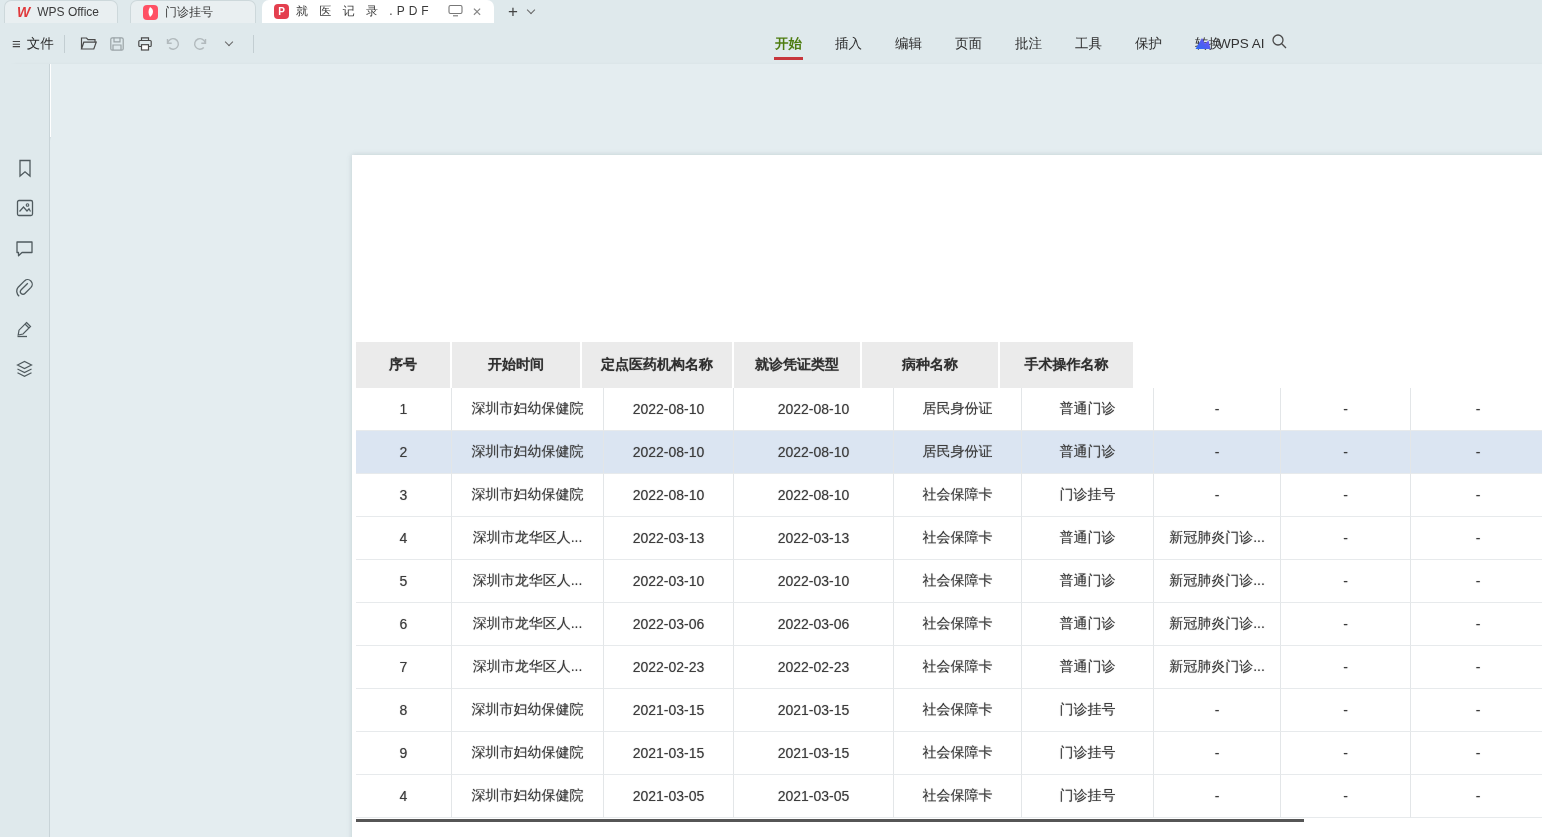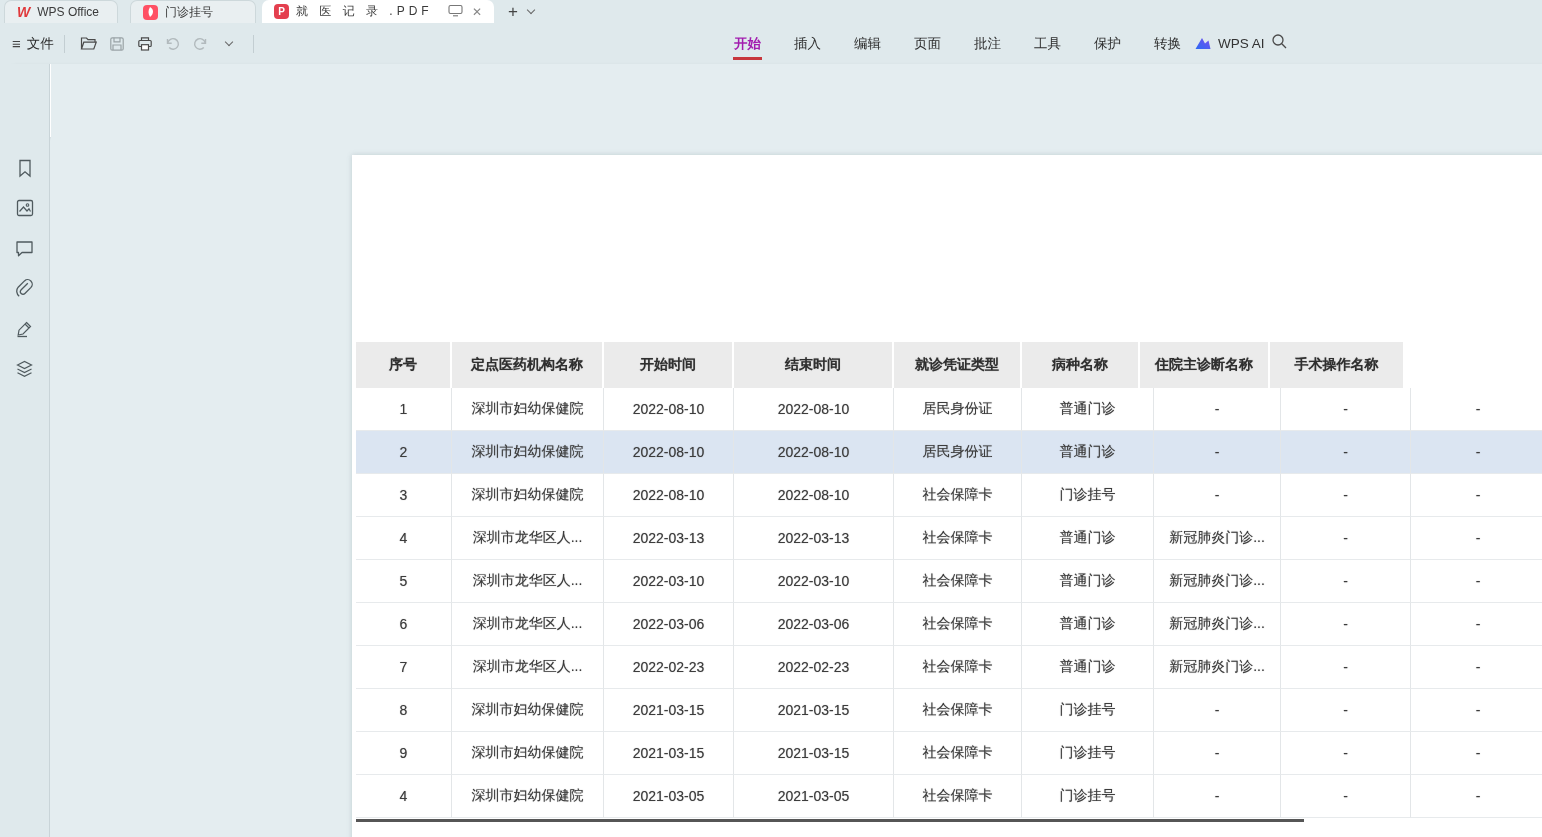--- a/index.html
+++ b/index.html
@@ -27,21 +27,21 @@
           transform:rotate(45deg); display:inline-block; margin-top:-3px; }
   .chev.small { width:6px; height:6px; }
 
   
   #menurow { position:absolute; top:23px; left:0; right:0; height:41px; display:flex; align-items:center; }
   #file-menu { display:flex; align-items:center; gap:6px; margin-left:12px; font-size:13.5px; color:#2d2d2d; }
   .vdiv { width:1px; height:18px; background:#c3ced2; margin:0 10px; }
   .qicon { width:22px; height:22px; display:flex; align-items:center; justify-content:center; margin:0 3px; }
   #menu-tabs { position:absolute; left:733px; top:0; height:41px; display:flex; align-items:center; gap:31px; }
   .menu-item { font-size:13.5px; color:#2d2d2d; position:relative; padding:9px 1px; cursor:default; white-space:nowrap; }
-  .menu-item.active { color:#a21caf; font-weight:bold; }
+  .menu-item.active { color:#4d7c0f; font-weight:bold;margin-left:41px; }
   .menu-item.active::after { content:""; position:absolute; left:0; right:0; bottom:2px; height:3px; background:#c7363c; }
   #wpsai { position:absolute; left:1194px; top:0; height:41px; display:flex; align-items:center; gap:6px; font-size:13.5px; }
   #menu-search { position:absolute; left:1271px; top:10px; }
 
   
   #ribbon { position:absolute; top:64px; left:8px; width:1560px; height:73px; background:#fff;
             border-radius:8px; box-shadow:0 1px 3px rgba(80,100,110,.12); }
   .rbtn { position:absolute; display:flex; align-items:center; gap:5px; font-size:12.5px; color:#2e2e2e;
           padding:3px 6px; border-radius:3px; white-space:nowrap; }
   .rbtn.sel { background:#e6e9ea; }
@@ -502,26 +502,24 @@
         <path d="M2.5 13.8 L9.5 17.3 L16.5 13.8" fill="none" stroke="#4f5a5e" stroke-width="1.2"></path>
       </svg>
   </span>
 </div>
 
 <div id="docarea">
   <div id="page">
     <div id="doc-table">
       <div class="trow" id="theader">
           <div class="th" style="width: 96px;">序号</div>
+          <div class="th" style="width: 130px;">开始时间</div>
           <div class="th" style="width: 152px;">定点医药机构名称</div>
-          <div class="th" style="width: 130px;">开始时间</div>
-          <div class="th" style="width: 160px;">结束时间</div>
           <div class="th" style="width: 128px;">就诊凭证类型</div>
-          <div class="th" style="width: 118px;">病种名称</div>
-          <div class="th" style="width: 130px;">住院主诊断名称</div>
+          <div class="th" style="width: 138px;">病种名称</div>
           <div class="th" style="width: 135px;">手术操作名称</div>
         </div>
       <div id="tbody">
           <div class="trow">
             <div class="td" style="width: 96px;">1</div>
             <div class="td" style="width: 152px;">深圳市妇幼保健院</div>
             <div class="td" style="width: 130px;">2022-08-10</div>
             <div class="td" style="width: 160px;">2022-08-10</div>
             <div class="td" style="width: 128px;">居民身份证</div>
             <div class="td" style="width: 132px;">普通门诊</div>

